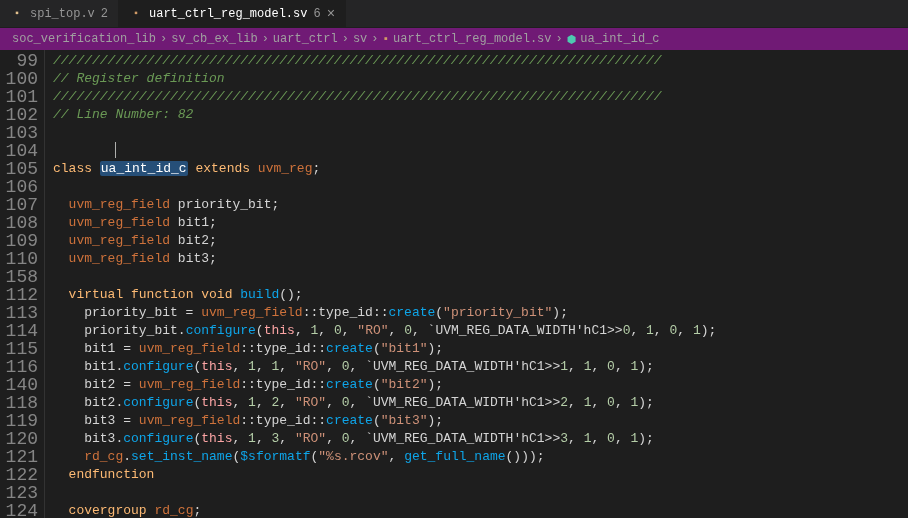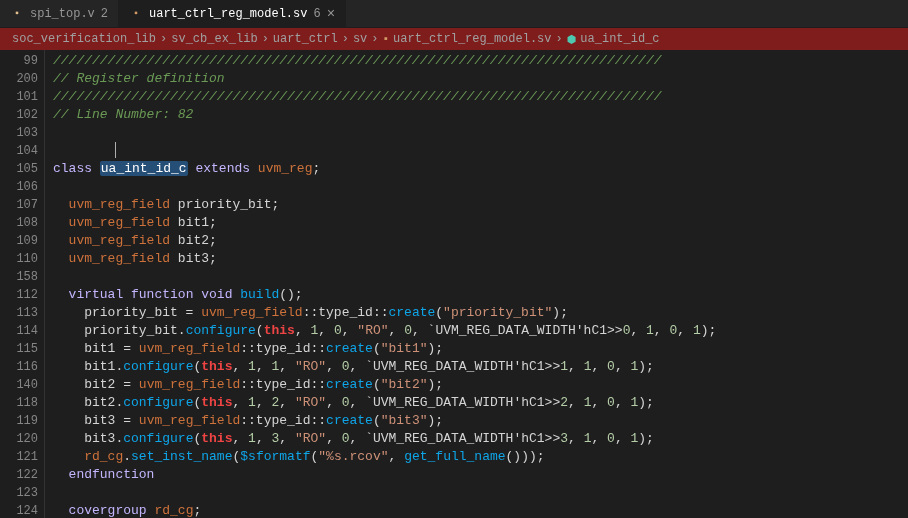--- a/index.html
+++ b/index.html
@@ -40,67 +40,67 @@
     align-items: center;
     justify-content: center;
     font-size: 10px;
   }
   .tab .file-icon-yellow { color: #e2c08d; }
   .tab .file-icon-orange { color: #d19a66; }
   .tab .badge { color: #969696; font-size: 12px; }
   .tab .close { color: #969696; font-size: 14px; line-height: 1; }
   .breadcrumbs {
     height: 22px;
-    background: #7f1d1d;
+    background: #701a75;
     display: flex;
     align-items: center;
     padding: 0 12px;
     gap: 4px;
     font-size: 12px;
     color: #a0a0a0;
   }
   .crumb { display: flex; align-items: center; gap: 4px; cursor: pointer; }
   .crumb .cicon { font-size: 11px; }
   .crumb .cicon.orange { color: #d19a66; }
   .crumb .cicon.teal { color: #4ec9b0; }
   .editor {
     display: flex;
     height: calc(518px - 28px - 22px);
     overflow: hidden;
   }
   .gutter {
     width: 44px;
     text-align: right;
     color: #858585;
-    font-size: 12px;
+    font-size: 18px;
     padding-top: 2px;
     user-select: none;
     line-height: 18px;
   }
   .gutter div { padding-right: 6px; height: 18px; }
   .code {
     flex: 1;
     padding-top: 2px;
     line-height: 18px;
     font-size: 13px;
     white-space: pre;
     position: relative;
     border-left: 1px solid #333;
     padding-left: 8px;
   }
   .code-line { height: 18px; }
   .tok-comment { color: #6a9955; font-style: italic; }
-  .tok-keyword { color: #c4b5fd; }
+  .tok-keyword { color: #fdba74; }
   .tok-type { color: #ce723b; }
   .tok-func { color: #0ea5e9; }
   .tok-string { color: #ce9178; }
   .tok-number { color: #b5cea8; }
   .tok-ident { color: #d4d4d4; }
   .tok-punct { color: #d4d4d4; }
-  .tok-this { color: #ef4444; font-weight: bold; }
+  .tok-this { color: #fca5a5; font-weight: normal; }
   .tok-classname { color: #ce723b; }
   .tok-macro { color: #d4d4d4; }
   .cursor {
     display: inline-block;
     width: 1px;
     height: 16px;
     background: #aeafad;
     vertical-align: text-bottom;
     position: relative;
   }
@@ -147,21 +147,21 @@
   <span class="sep">›</span>
   <span class="crumb">
       <span class="cicon teal">⬢</span>
       <span>ua_int_id_c</span>
     </span>
 </div>
 
 <div class="editor">
   <div class="gutter" id="gutter">
       <div>99</div>
-      <div>200</div>
+      <div>100</div>
       <div>101</div>
       <div>102</div>
       <div>103</div>
       <div>104</div>
       <div>105</div>
       <div>106</div>
       <div>107</div>
       <div>108</div>
       <div>109</div>
       <div>110</div>

